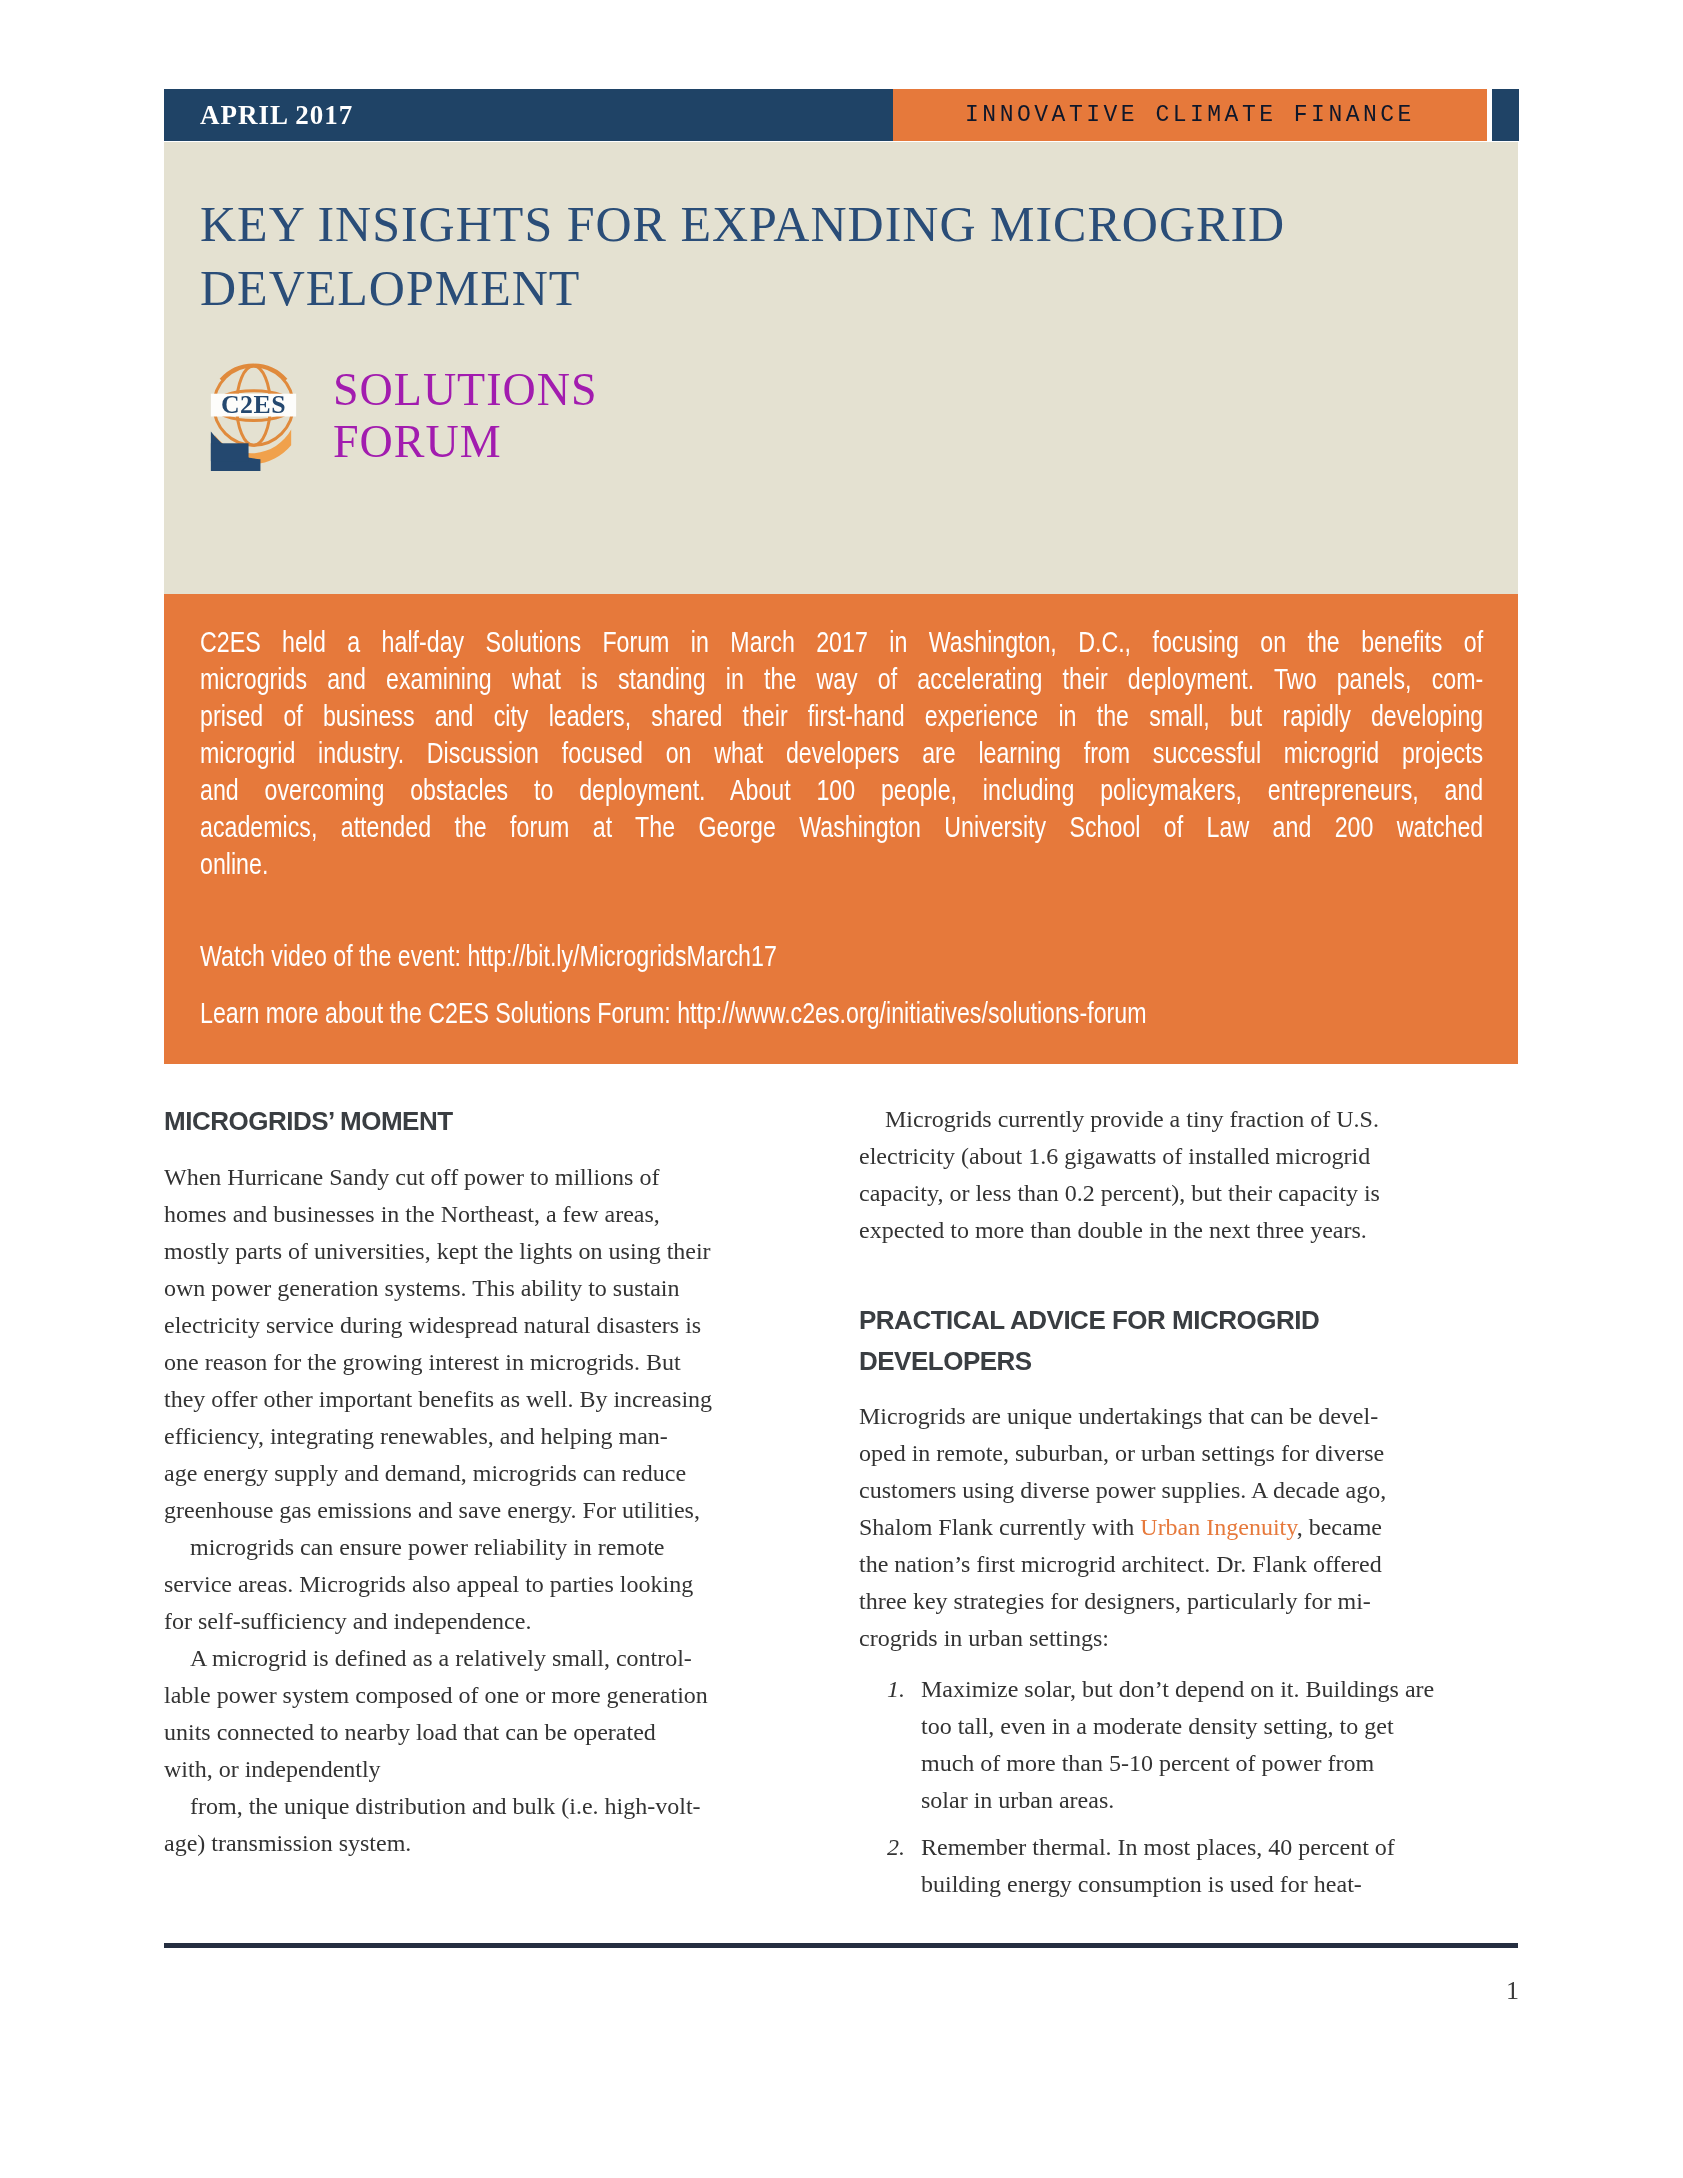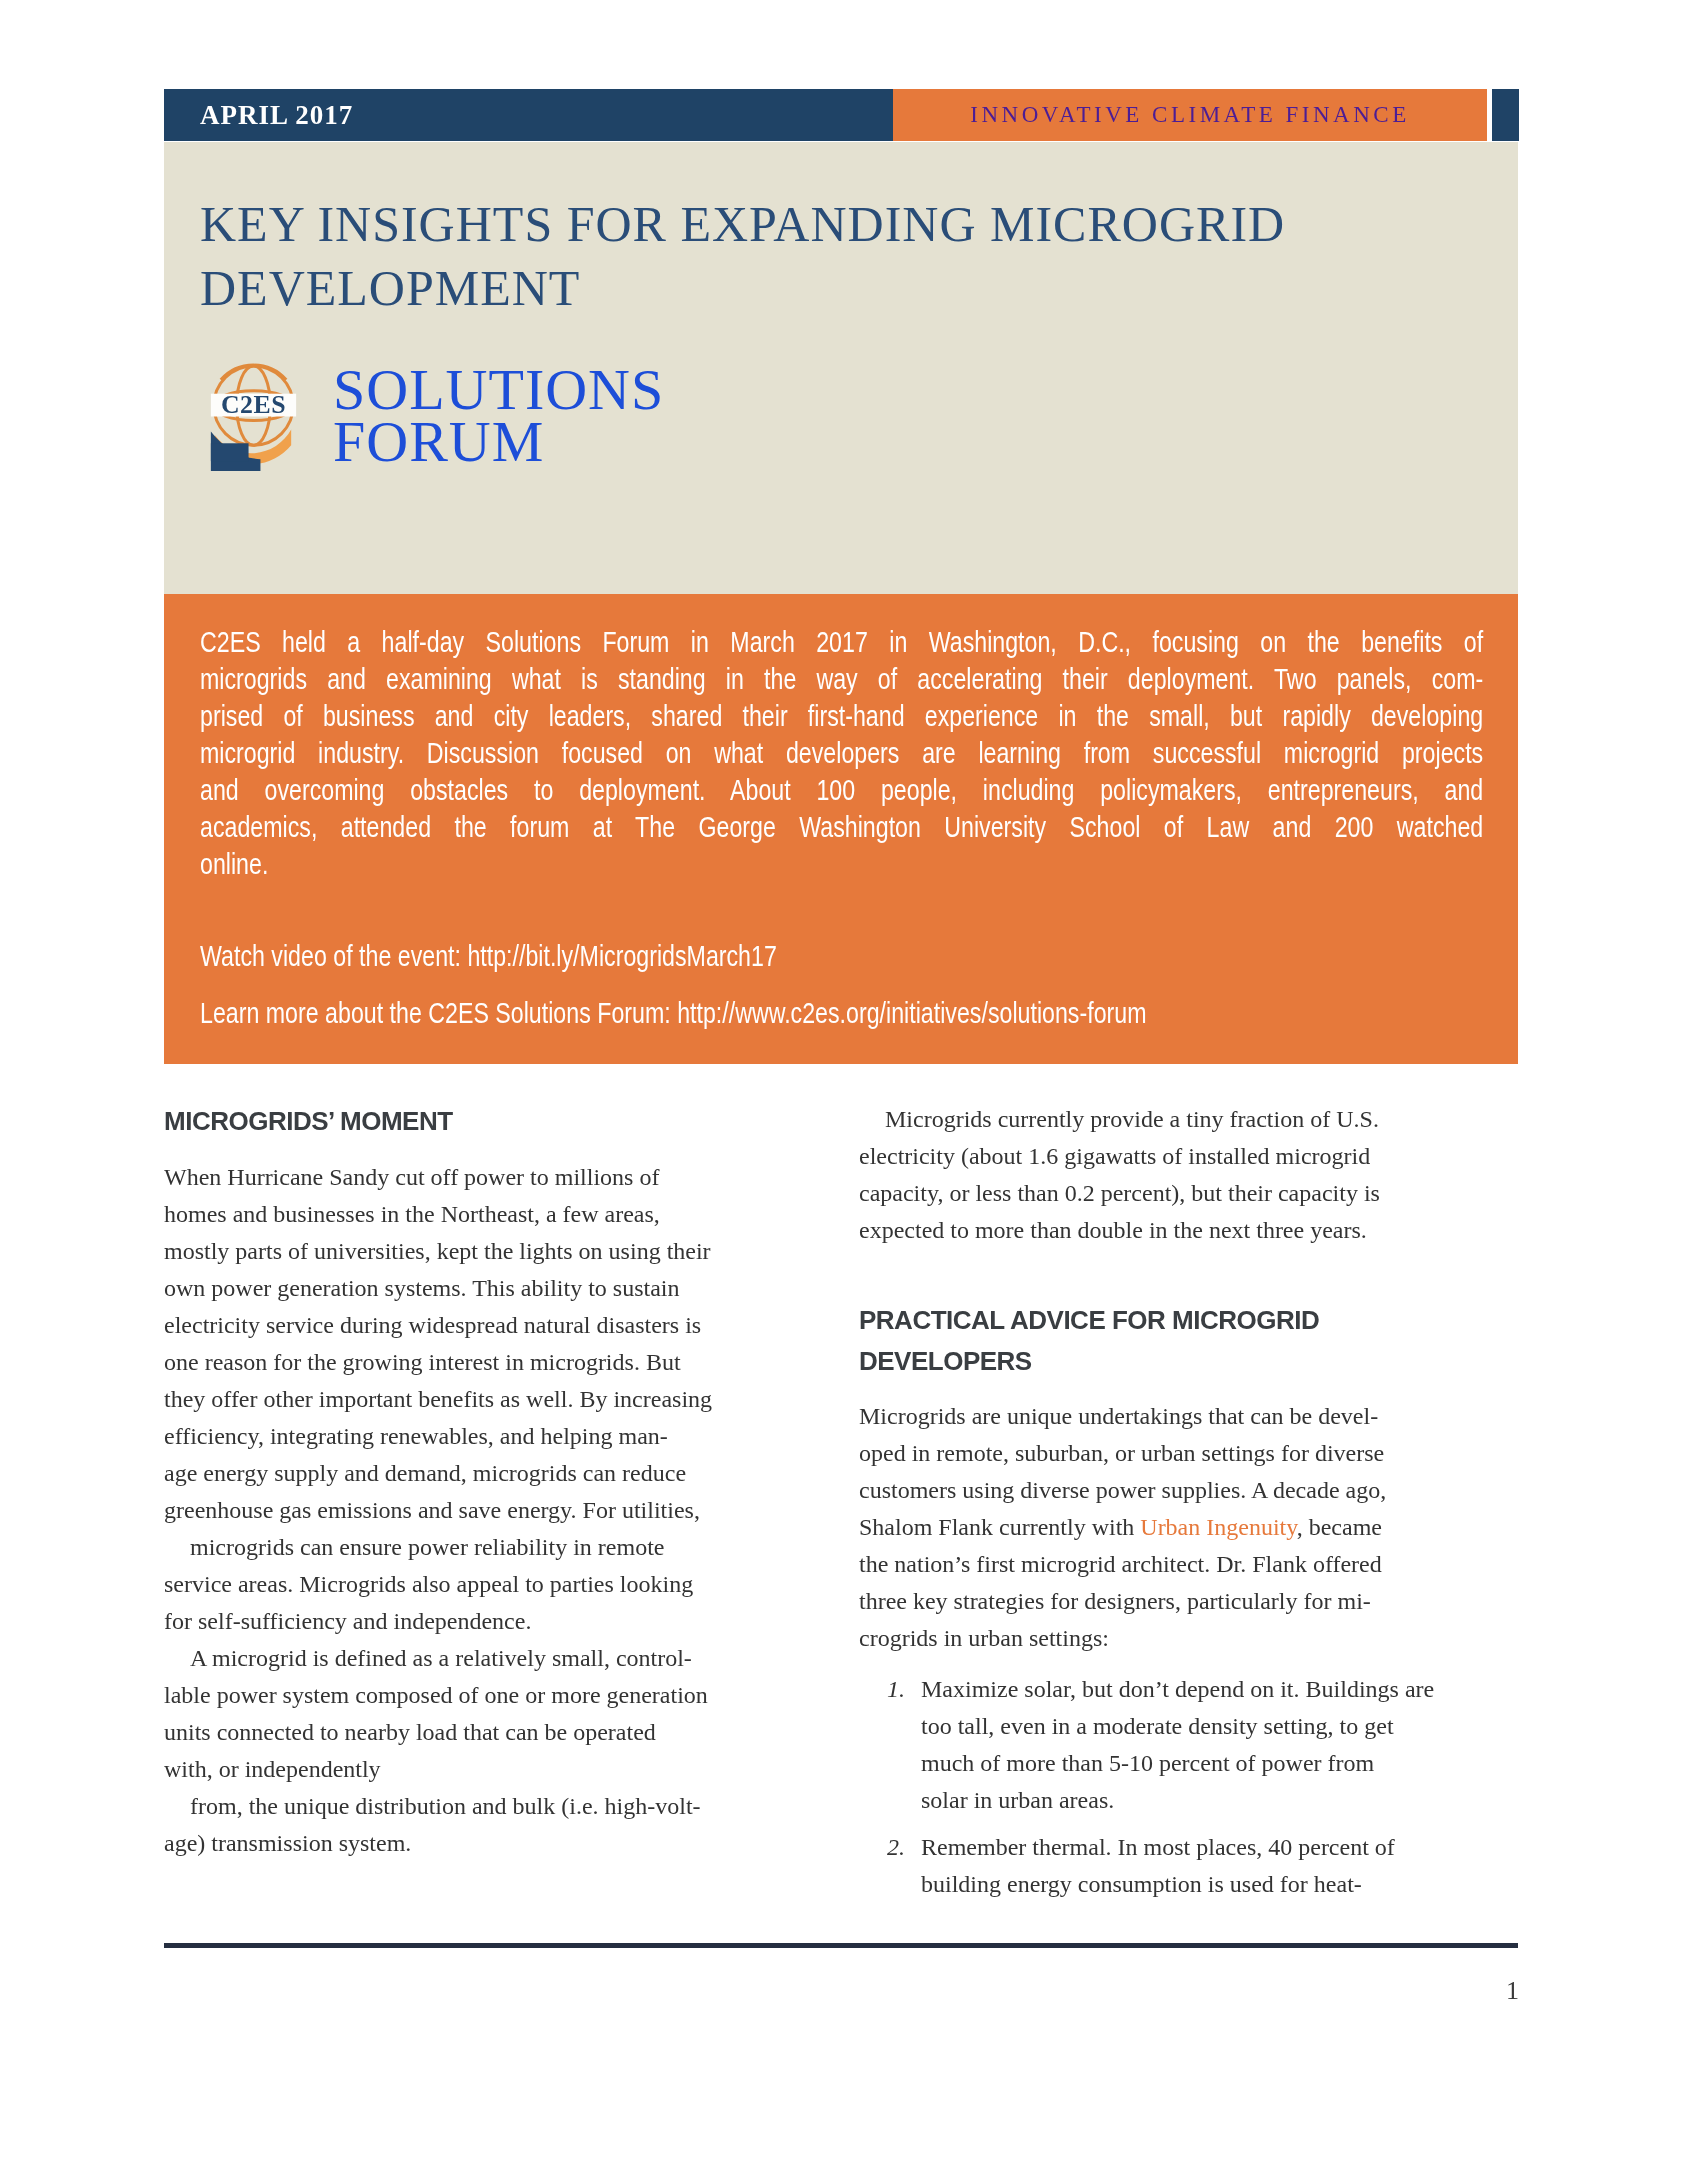--- a/index.html
+++ b/index.html
@@ -6,32 +6,32 @@
   .page{position:relative;width:1683px;height:2178px;background:#ffffff;overflow:hidden;
         font-family:"Liberation Serif","DejaVu Serif",serif;color:#333;}
 
   
   .bar-date{position:absolute;left:164px;top:89px;width:729px;height:52px;background:#1F4366;
             display:flex;align-items:center;}
   .bar-date span{color:#ffffff;font-family:"Liberation Serif","DejaVu Serif",serif;
             font-weight:bold;font-size:27px;letter-spacing:1px;padding-left:36px;}
   .bar-series{position:absolute;left:893px;top:89px;width:594px;height:52px;background:#E6793B;
             display:flex;align-items:center;justify-content:center;}
-  .bar-series span{color:#4c1d95;font-family:Liberation Serif, serif;
+  .bar-series span{color:#0f172a;font-family:Liberation Mono, monospace;
             font-weight:400;font-size:23px;letter-spacing:3.5px;}
   .bar-corner{position:absolute;left:1492px;top:89px;width:27px;height:52px;background:#1F4366;}
 
   
   .hero{position:absolute;left:164px;top:142px;width:1354px;height:452px;background:#E4E1D1;}
   .hero-title{position:absolute;left:36px;top:50px;white-space:pre-line;
             font-size:50px;line-height:64px;color:#2A4D78;letter-spacing:1px;}
   .logo-row{position:absolute;left:34px;top:218px;display:flex;align-items:flex-start;}
   .globe{width:111px;height:115px;flex:0 0 auto;}
   .program-name{margin-left:24px;margin-top:4px;white-space:pre-line;
-            font-size:58px;line-height:52px;color:#1d4ed8;letter-spacing:1px;}
+            font-size:46px;line-height:52px;color:#a21caf;letter-spacing:1px;}
 
   
   .intro{position:absolute;left:164px;top:594px;width:1354px;height:470px;background:#E6793B;overflow:hidden;}
   .intro-scale{position:absolute;left:36px;top:30px;width:1604px;transform:scaleX(0.80);
             transform-origin:0 0;color:#ffffff;
             font-family:"Liberation Sans","DejaVu Sans",sans-serif;font-weight:400;
             font-size:29px;line-height:37px;}
   .iline{text-align:justify;text-align-last:justify;}
   .iline.last{text-align:left;text-align-last:auto;}
   .intro-link-line{margin-top:55px;}

